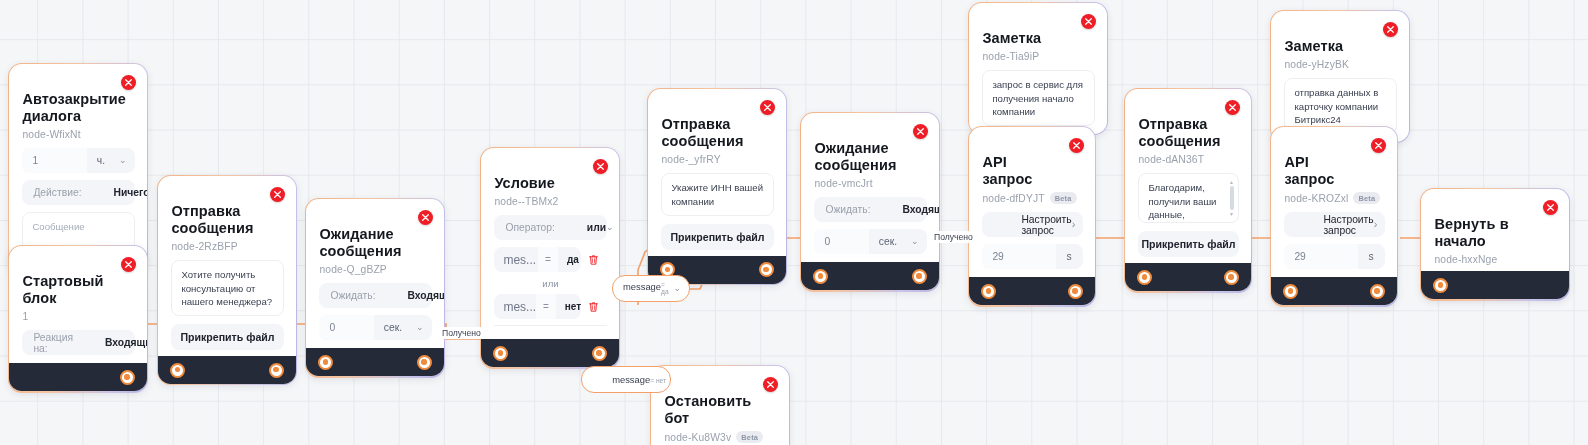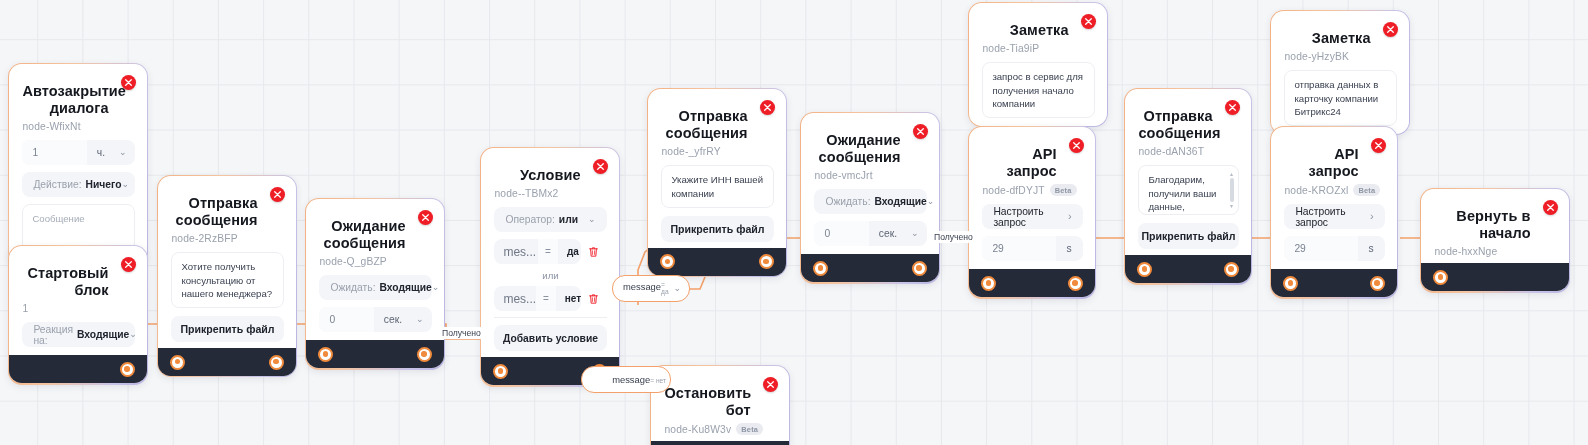--- a/index.html
+++ b/index.html
@@ -39,22 +39,21 @@
     flex-direction: column;
   }
   .node-body { padding: 11px 12px 10px 13px; flex: 1 1 auto; }
   .node-title {
     font-size: 14.5px;
     font-weight: 700;
     color: #15181f;
     line-height: 1.17;
     letter-spacing: .1px;
     padding-right: 26px;
-    margin: 8px 0 4px 0;
-    text-align: right;
+    margin: 16px 0 4px 0;
   }
   .node-id {
     font-size: 10.3px;
     color: #9aa1ad;
     margin: 0 0 8px 0;
     letter-spacing: .15px;
     display: flex; align-items: center; gap: 5px;
   }
   .beta {
     background: #e9ebf1; color: #8e96a4;
@@ -106,21 +105,21 @@
     border-radius: 8px;
     height: 25px;
     display: flex;
     align-items: center;
     font-size: 10.3px;
     color: #2b2f3a;
     margin-bottom: 7px;
     cursor: pointer;
   }
   .field .lbl { color:#9aa1ad; margin-right:4px; }
-  .field .val { font-weight: 700; color:#20242e; }
+  .field .val { font-weight: 700; color:#20242e;margin-left:28px; }
   .field.split { padding: 0; overflow:hidden; background:#f4f5f8; }
   .field.split .left-part {
     flex: 1 1 auto; padding: 0 10px; color:#7b8392; font-size:10.3px;
     background:#fafbfc; height:100%; display:flex; align-items:center;
   }
   .field.split .right-part {
     flex: 0 0 auto; padding: 0 8px 0 10px; display:flex; align-items:center;
     gap: 14px; color:#5c6474; font-size:10.3px; height:100%;
   }
   .field.pad { padding: 0 11px; justify-content: space-between; }
@@ -382,21 +381,20 @@
           <div class="c-val">нет</div>
           <div class="trash">
             <svg width="11" height="12" viewBox="0 0 14 15">
               <path d="M2 3.5h10M5.5 3.5V2.2h3v1.3M3.3 3.5l.7 9.3h6l.7-9.3" stroke="#ef1d26" stroke-width="1.2" fill="none" stroke-linecap="round" stroke-linejoin="round"></path>
               <path d="M5.6 6v4.6M8.4 6v4.6" stroke="#ef1d26" stroke-width="1" stroke-linecap="round"></path>
             </svg>
           </div>
         </div>
 
         <div class="sep"></div>
-        <div class="btn-ghost">Добавить условие</div>
       </div>
       <div class="node-footer">
         <div class="port left"></div>
         <div class="port right"></div>
       </div>
     </div>
   </div>
 
   <div class="node" style="left:647px; top:88px; width:140px;">
     <div class="node-inner">

